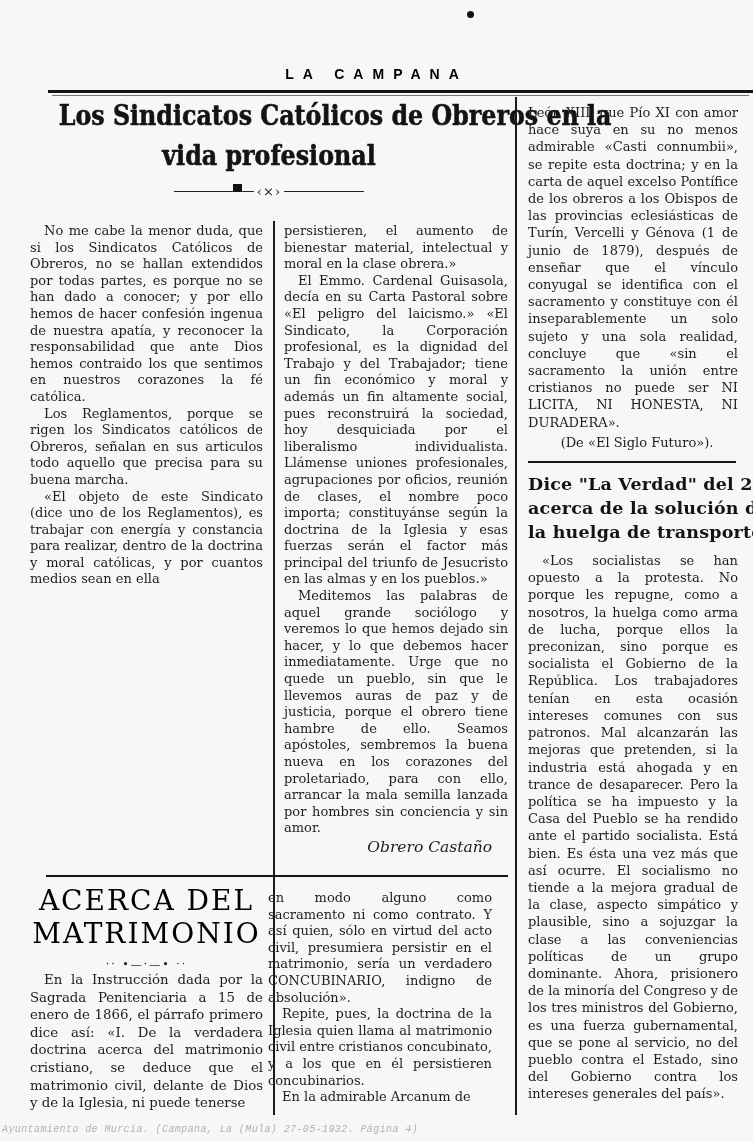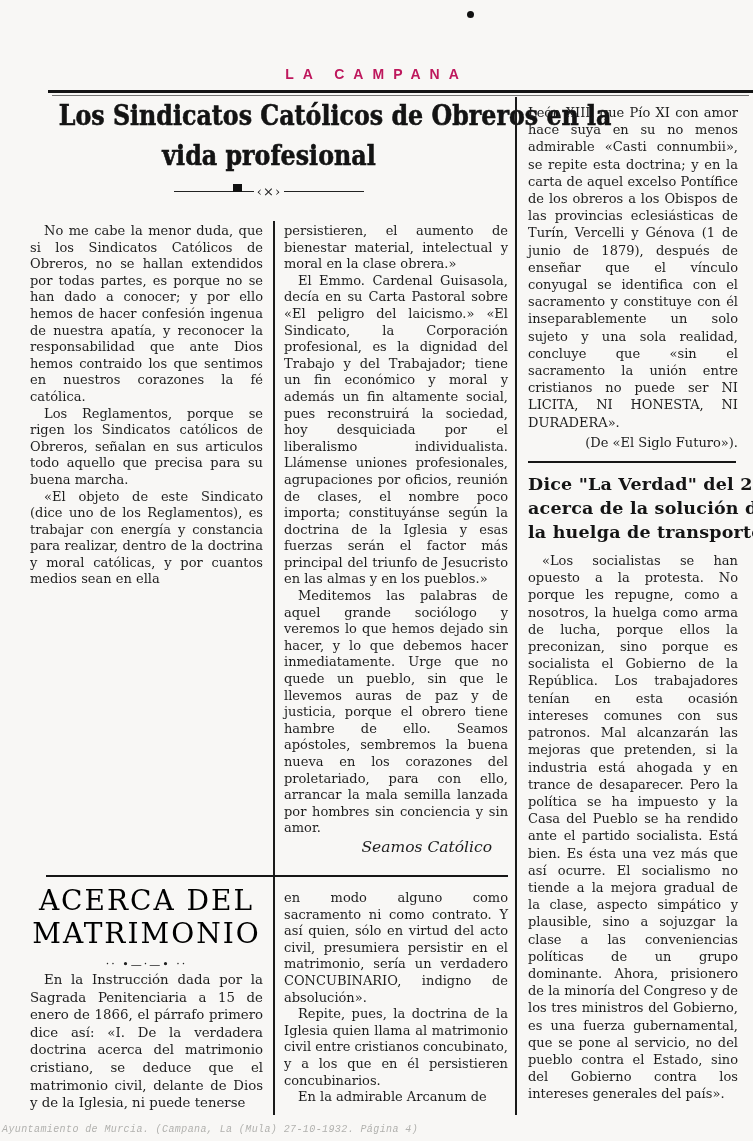--- a/index.html
+++ b/index.html
@@ -1,21 +1,21 @@
 <!DOCTYPE html>
 <html><head>
 <meta charset="utf-8">
 <style>
   html,body{margin:0;padding:0;background:#e8e8e6;}
   .page{position:relative;width:753px;height:1141px;background:#f8f7f5;overflow:hidden;
         font-family:"DejaVu Serif",serif;color:#1d1d1d;margin:0 auto;}
   
   .masthead{position:absolute;top:66px;left:0;width:100%;text-align:center;
             font-family:"Liberation Sans",sans-serif;font-weight:bold;font-size:14px;
-            letter-spacing:9px;color:#be185d;}
+            letter-spacing:9px;color:#000000;}
   .rule-top{position:absolute;top:90px;left:48px;right:0;height:3px;background:#141414;}
   .rule-top2{position:absolute;top:95px;left:52px;right:4px;height:1px;background:#3a3a3a;opacity:.7;}
   
   .ink-dot{position:absolute;left:467px;top:11px;width:7px;height:7px;background:#111;border-radius:50%;}
   .ink-square{position:absolute;left:233px;top:184px;width:9px;height:8px;background:#111;}
   
   .headline{position:absolute;left:30px;top:99px;width:478px;text-align:center;}
   .headline .hl{font-weight:bold;font-size:27px;line-height:1.25;color:#131313;
                 transform:scaleX(0.88);transform-origin:center;-webkit-text-stroke:0.6px #131313;
                 white-space:nowrap;}
@@ -23,32 +23,32 @@
   .orn1{width:190px;margin:14px auto 0;display:flex;align-items:center;color:#222;
         font-size:13px;line-height:10px;}
   .orn1::before,.orn1::after{content:"";flex:1;height:1px;background:#222;}
   .orn1 span{padding:0 3px;letter-spacing:1px;}
   
   .col{position:absolute;text-align:justify;font-size:13px;line-height:16.6px;color:#1d1d1d;}
   .col p{margin:0;text-indent:14px;}
   .col p.noind{text-indent:0;}
   .col1{left:30px;top:223px;width:233px;}
   .col2{left:284px;top:223px;width:224px;}
-  .col2b{left:284px;top:890px;width:224px;}
+  .col2b{left:268px;top:890px;width:224px;}
   .col3{left:528px;top:104px;width:210px;line-height:17.2px;}
   .v-div{position:absolute;width:2px;background:#1a1a1a;}
   .d1{left:273px;top:221px;height:894px;}
   .d2{left:515px;top:97px;height:1018px;}
   .rule-mid{position:absolute;left:46px;top:875px;width:462px;height:2px;background:#161616;}
   
   .sig-block{margin-top:2px;text-align:right;padding-right:16px;}
   .sig-name{font-variant:small-caps;letter-spacing:1.5px;font-size:13.5px;}
   .sig-role{font-style:italic;font-size:15.5px;margin-top:1px;}
   .fabio{float:right;font-variant:small-caps;letter-spacing:1.5px;}
-  .source{text-indent:8px !important;margin-top:3px !important;text-align:right;}
+  .source{text-indent:8px !important;margin-top:3px !important;text-align:center;}
   
   .rule-r{width:208px;height:2px;background:#161616;margin:10px 0 9px;}
   .r-head{font-weight:bold;font-size:17.5px;line-height:24px;color:#141414;text-align:left;
           letter-spacing:0.2px;}
   .r-head div{white-space:nowrap;}
   .col3 .gap{height:8px;}
   
   .acerca{position:absolute;left:30px;top:884px;width:233px;text-align:center;}
   .acerca .t{font-size:28px;line-height:33px;letter-spacing:2px;color:#000000;}
   .orn2{margin:8px auto 0;color:#222;font-size:11px;letter-spacing:2px;}
@@ -86,21 +86,21 @@
     <p>No me cabe la menor duda, que si los Sindicatos Católicos de Obreros, no se hallan extendidos por todas partes, es porque no se han dado a conocer; y por ello hemos de hacer confesión ingenua de nuestra apatía, y reconocer la responsabilidad que ante Dios hemos contraido los que sentimos en nuestros corazones la fé católica.</p>
     <p>Los Reglamentos, porque se rigen los Sindicatos católicos de Obreros, señalan en sus articulos todo aquello que precisa para su buena marcha.</p>
     <p>«El objeto de este Sindicato (dice uno de los Reglamentos), es trabajar con energía y constancia para realizar, dentro de la doctrina y moral católicas, y por cuantos medios sean en ella</p>
   </div>
 
   <div class="col col2">
     <p class="noind">persistieren, el aumento de bienestar material, intelectual y moral en la clase obrera.»</p>
     <p>El Emmo. Cardenal Guisasola, decía en su Carta Pastoral sobre «El peligro del laicismo.» «El Sindicato, la Corporación profesional, es la dignidad del Trabajo y del Trabajador; tiene un fin económico y moral y además un fin altamente social, pues reconstruirá la sociedad, hoy desquiciada por el liberalismo individualista. Llámense uniones profesionales, agrupaciones por oficios, reunión de clases, el nombre poco importa; constituyánse según la doctrina de la Iglesia y esas fuerzas serán el factor más principal del triunfo de Jesucristo en las almas y en los pueblos.»</p>
     <p>Meditemos las palabras de aquel grande sociólogo y veremos lo que hemos dejado sin hacer, y lo que debemos hacer inmediatamente. Urge que no quede un pueblo, sin que le llevemos auras de paz y de justicia, porque el obrero tiene hambre de ello. Seamos apóstoles, sembremos la buena nueva en los corazones del proletariado, para con ello, arrancar la mala semilla lanzada por hombres sin conciencia y sin amor.</p>
     <div class="sig-block">
-      <div class="sig-role">Seamos Católico</div>
+      <div class="sig-role">Obrero Castaño</div>
     </div>
   </div>
 
   <div class="acerca">
     <div class="t">ACERCA DEL</div>
     <div class="t">MATRIMONIO</div>
     <div class="orn2">·· •—·—• ··</div>
     <div class="body">
       <p>En la Instrucción dada por la Sagrada Penitenciaria a 15 de enero de 1866, el párrafo primero dice así: «I. De la verdadera doctrina acerca del matrimonio cristiano, se deduce que el matrimonio civil, delante de Dios y de la Iglesia, ni puede tenerse</p>
     </div>
@@ -118,15 +118,15 @@
     <div class="rule-r"></div>
     <div class="r-head">
       <div>Dice "La Verdad" del 24</div>
       <div>acerca de la solución de</div>
       <div>la huelga de transportes:</div>
     </div>
     <div class="gap"></div>
     <p>«Los socialistas se han opuesto a la protesta. No porque les repugne, como a nosotros, la huelga como arma de lucha, porque ellos la preconizan, sino porque es socialista el Gobierno de la República. Los trabajadores tenían en esta ocasión intereses comunes con sus patronos. Mal alcanzarán las mejoras que pretenden, si la industria está ahogada y en trance de desaparecer. Pero la política se ha impuesto y la Casa del Pueblo se ha rendido ante el partido socialista. Está bien. Es ésta una vez más que así ocurre. El socialismo no tiende a la mejora gradual de la clase, aspecto simpático y plausible, sino a sojuzgar la clase a las conveniencias políticas de un grupo dominante. Ahora, prisionero de la minoría del Congreso y de los tres ministros del Gobierno, es una fuerza gubernamental, que se pone al servicio, no del pueblo contra el Estado, sino del Gobierno contra los intereses generales del país».</p>
   </div>
 
-  <div class="footer">Ayuntamiento de Murcia. (Campana, La (Mula) 27-10-1932. Página 4)</div>
+  <div class="footer">Ayuntamiento de Murcia. (Campana, La (Mula) 27-05-1932. Página 4)</div>
 
 </div>
 
 </body></html>

